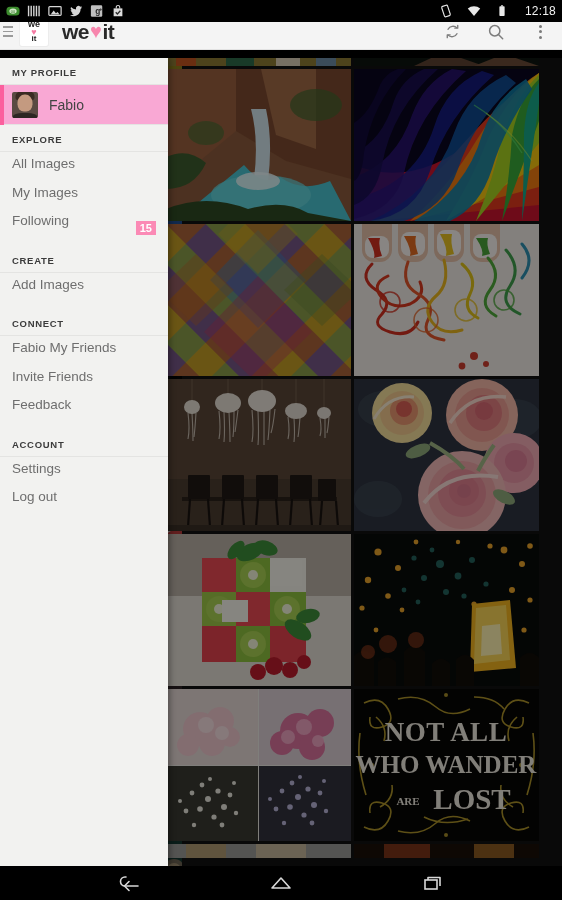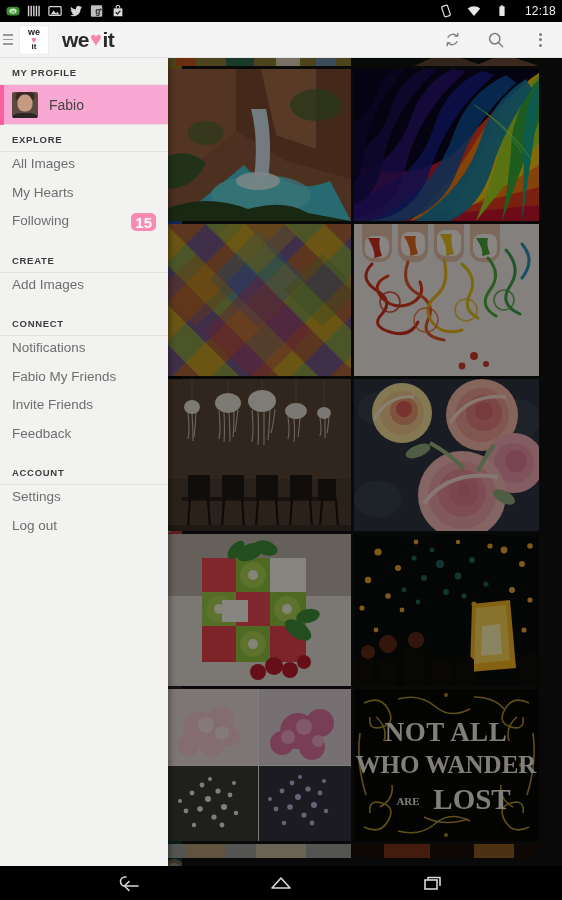--- a/index.html
+++ b/index.html
@@ -20,21 +20,21 @@
   .sb-left { display: flex; align-items: center; gap: 7px; flex: 1; }
   .sb-right { display: flex; align-items: center; gap: 14px; }
   .sb-ico { width: 14px; height: 14px; display: block; }
   .sb-time {
     color: #f2f2f2; font-size: 12px; letter-spacing: .2px;
     font-family: "Liberation Sans", sans-serif; padding-left: 2px;
   }
 
   
   .toolbar {
-    position: absolute; top: 22px; left: 0; width: 562px; height: 36px;
+    position: absolute; top: 14px; left: 0; width: 562px; height: 36px;
     background: #f4f4f4; display: flex; align-items: center;
     z-index: 40; border-bottom: 1px solid #e2e2e2;
   }
   .tb-hamburger {
     width: 18px; height: 36px; display: flex; flex-direction: column;
     justify-content: center; gap: 3px; padding-left: 3px;
   }
   .tb-hamburger i { display: block; width: 10px; height: 1.5px; background: #9a9a9a; }
   .tb-logoicon {
     width: 28px; height: 28px; background: #fff; border-radius: 2px;
@@ -121,22 +121,22 @@
   .profile-name {
     margin-left: 11px; font-size: 14px; color: #444;
   }
   .nav-item {
     height: 28.5px; display: flex; align-items: flex-start;
     padding: 0 12px; font-size: 13.5px; color: #6e6e6e; position: relative;
     cursor: pointer;
   }
   .nav-item .badge {
     margin-left: auto; background: #fb8ab5; color: #fff;
-    font-size: 15px; font-weight: bold; border-radius: 5px;
-    padding: 1.5px 4px; line-height: 1;
+    font-size: 11px; font-weight: bold; border-radius: 0;
+    padding: 1.5px 4px; line-height: 1; margin-top: 8px;
   }
   .nav-group { padding-bottom: 4px; }
   .nav-group.first .nav-item:first-child { margin-top: 4px; }
 
   
   .navbar {
     position: absolute; bottom: 0; left: 0; width: 562px; height: 34px;
     background: #000; display: flex; align-items: center;
     justify-content: center; gap: 112px; z-index: 60;
   }
@@ -778,40 +778,37 @@
       </span>
       <span class="profile-name">Fabio</span>
     </div>
 
     <div class="sec-header">EXPLORE</div>
     <div class="nav-group first">
       <div class="nav-item">
         <span>All Images</span>
       </div>
       <div class="nav-item">
-        <span>My Hearts</span>
+        <span>My Images</span>
       </div>
       <div class="nav-item">
         <span>Following</span>
         <span class="badge">15</span>
       </div>
     </div>
 
     <div class="sec-header">CREATE</div>
     <div class="nav-group first">
       <div class="nav-item">
         <span>Add Images</span>
       </div>
     </div>
 
     <div class="sec-header">CONNECT</div>
     <div class="nav-group first">
-      <div class="nav-item">
-        <span>Notifications</span>
-      </div>
       <div class="nav-item">
         <span>Fabio My Friends</span>
       </div>
       <div class="nav-item">
         <span>Invite Friends</span>
       </div>
       <div class="nav-item">
         <span>Feedback</span>
       </div>
     </div>

